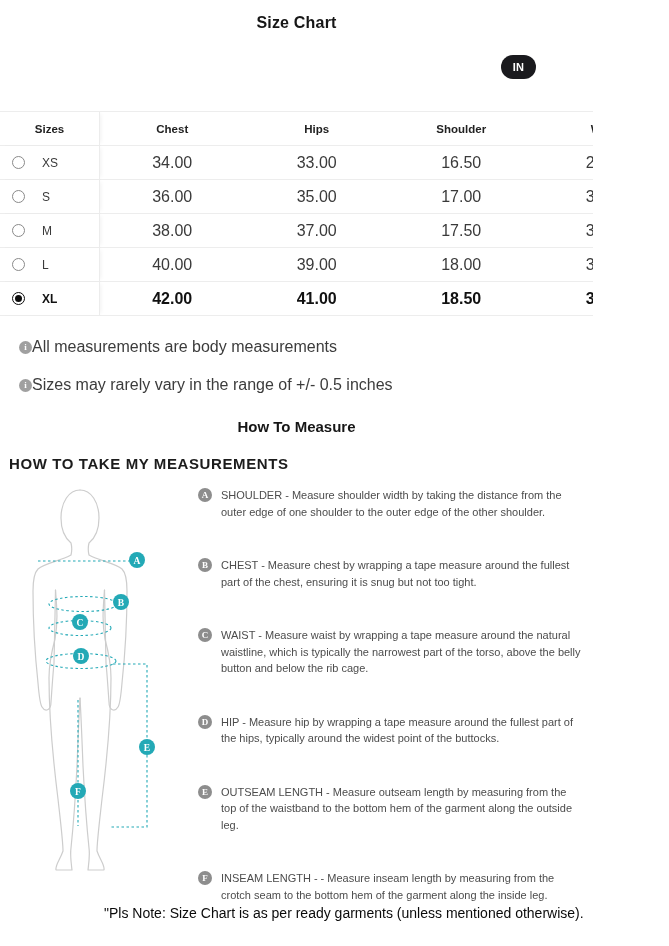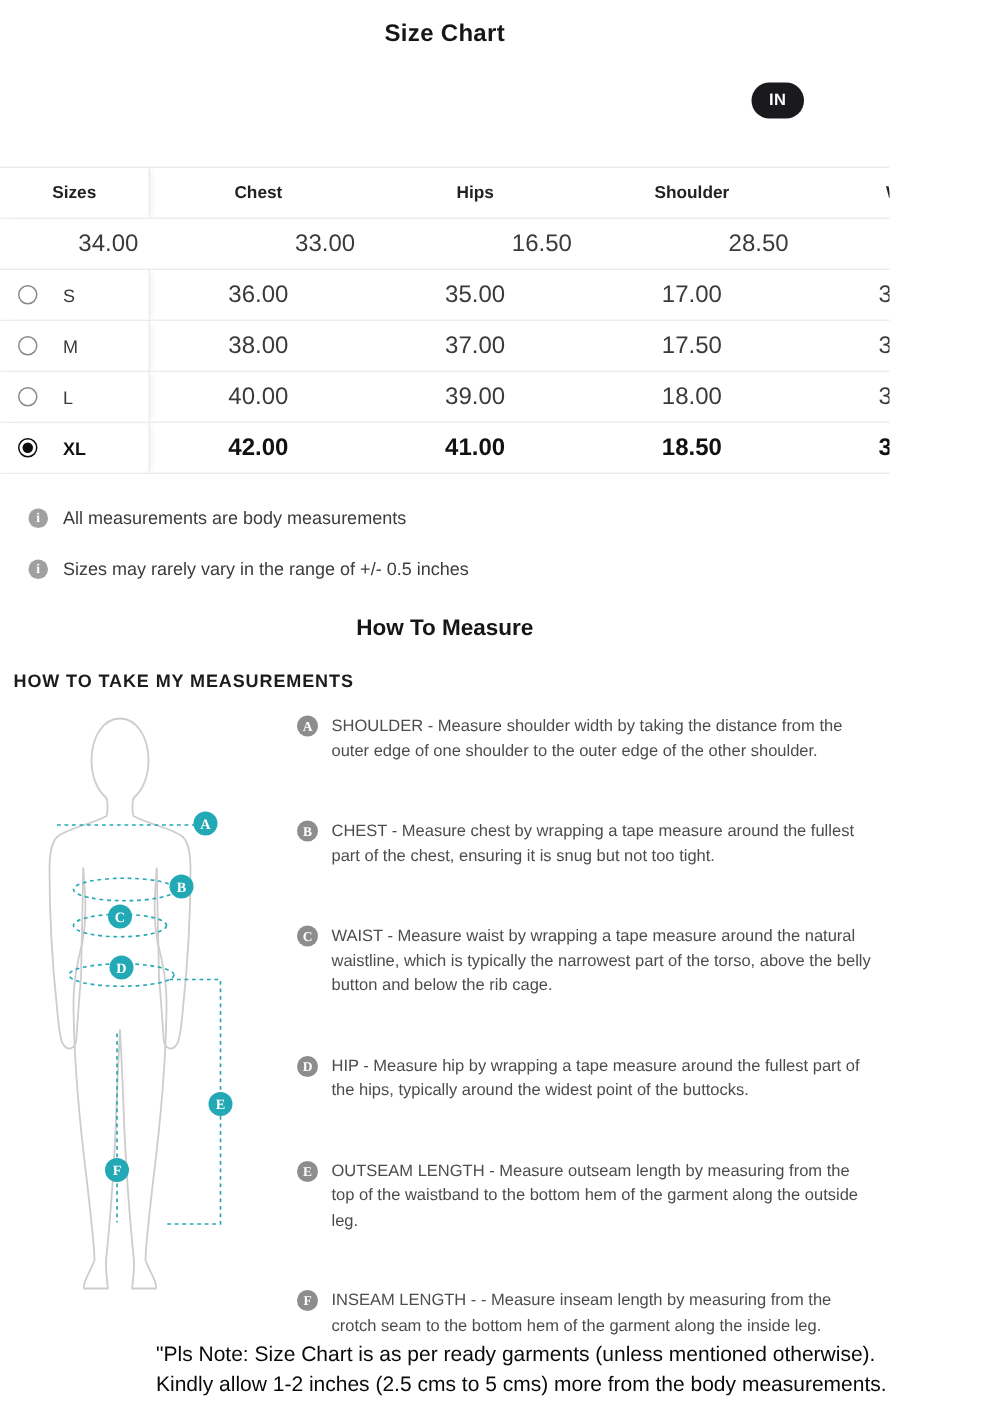--- a/index.html
+++ b/index.html
@@ -42,25 +42,25 @@
   .trow.selected .size-label, .trow.selected .c { font-weight:bold; color:#111; }
 
   
   .notes { margin-top:22px; padding-left:19px; }
   .note { display:flex; align-items:center; margin-bottom:20px; }
   .info-icon {
     width:13px; height:13px; border-radius:50%; background:#a0a0a0; color:#fff;
     font-size:9px; font-weight:bold; display:flex; align-items:center; justify-content:center;
     flex:none; font-family:"Liberation Serif", serif;
   }
-  .note-text { margin-left:10px; font-size:12px; color:#3c3c3c;text-align:center; }
+  .note-text { font-size:16px; color:#3c3c3c;text-align:center; }
 
   
   .htm-title { text-align:center; margin-top:24px; font-size:15px; font-weight:bold; color:#161616; }
-  .htm-sub { margin-top:20px; padding-left:9px; font-size:12px; font-weight:bold; letter-spacing:.6px; color:#1c1c1c; }
+  .htm-sub { margin-top:20px; padding-left:9px; font-size:15px; font-weight:bold; letter-spacing:.6px; color:#1c1c1c; }
   .htm-intro { margin-top:9px; padding-left:9px; font-size:16px; line-height:1.4; color:#333; width:370px; }
 
   
   .measure { display:flex; margin-top:2px; padding-left:8px; }
   .diagram { width:190px; flex:none; }
   .mlist { flex:1; padding:13px 10px 0 0; display:flex; flex-direction:column; gap:37px; }
   .mitem { display:flex; }
   .mbadge {
     width:14px; height:14px; border-radius:50%; background:#8d8d8d; color:#fff;
     font-size:9px; font-weight:bold; display:flex; align-items:center; justify-content:center;
@@ -85,20 +85,24 @@
     <div class="tbl">
       <div class="trow thead">
         <div class="c-sizes">Sizes</div>
         <div class="c">Chest</div>
         <div class="c">Hips</div>
         <div class="c">Shoulder</div>
         <div class="c">Waist</div>
       </div>
 
       <div class="trow">
+        <div class="c-sizes">
+          <span class="radio"></span>
+          <span class="size-label">XS</span>
+        </div>
         <div class="c">34.00</div>
         <div class="c">33.00</div>
         <div class="c">16.50</div>
         <div class="c">28.50</div>
       </div>
 
       <div class="trow">
         <div class="c-sizes">
           <span class="radio"></span>
           <span class="size-label">S</span>
@@ -231,16 +235,15 @@
       </div>
       <div class="mitem">
         <span class="mbadge">F</span>
         <span class="mtext">INSEAM LENGTH - - Measure inseam length by measuring from the crotch seam to the bottom hem of the garment along the inside leg.</span>
       </div>
     </div>
   </div>
 
   <div class="footer">
     <div>"Pls Note: Size Chart is as per ready garments (unless mentioned otherwise).</div>
-    <div>Kindly allow 1-2 inches (2.5 cms to 5 cms) more from the body measurements.</div>
   </div>
 
 </div>
 
 </body></html>

